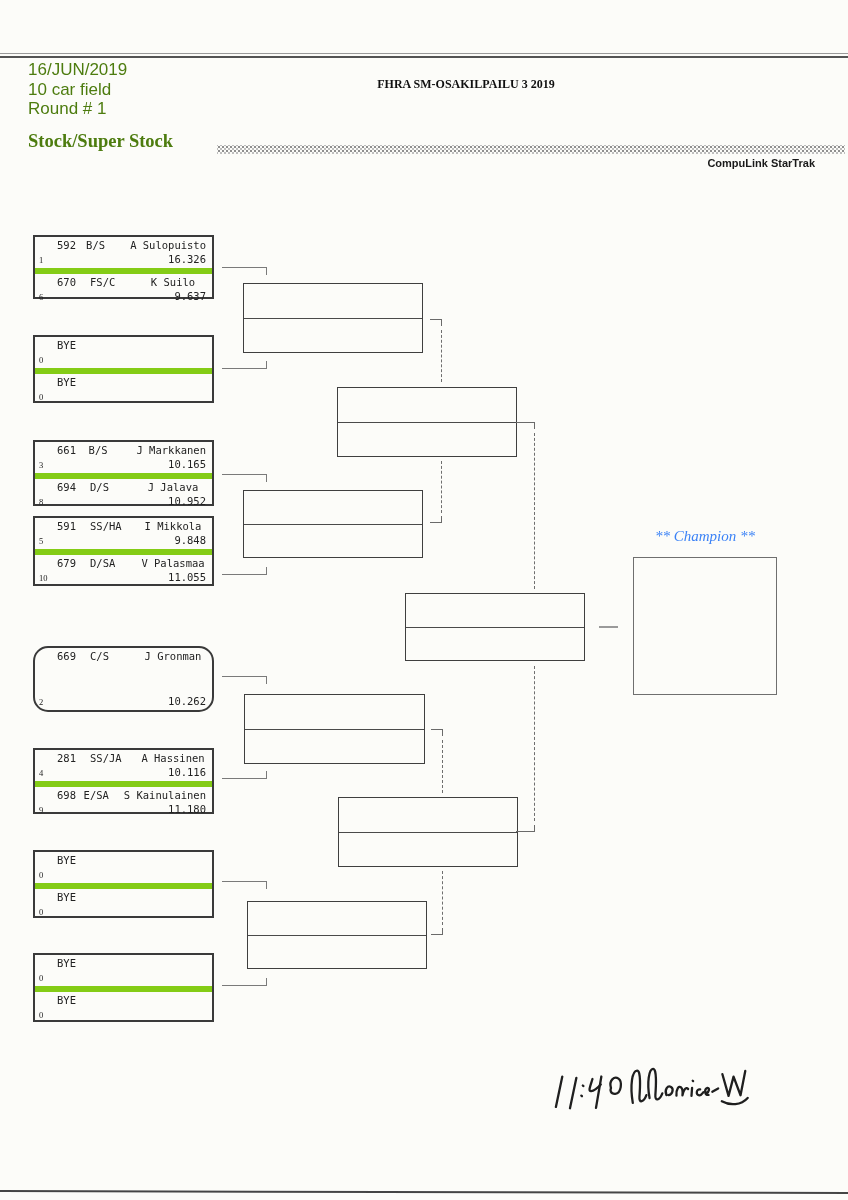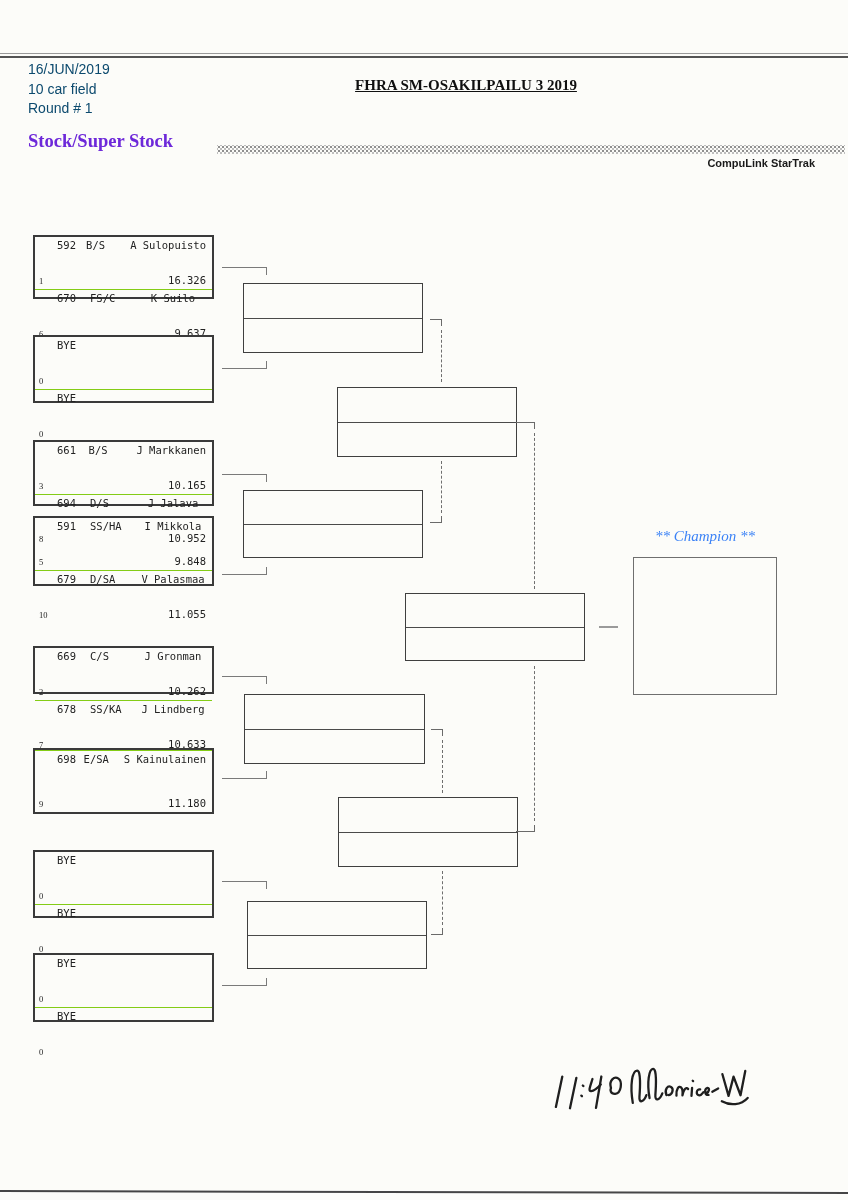--- a/index.html
+++ b/index.html
@@ -3,36 +3,36 @@
 <meta charset="utf-8">
 <style>
   html,body{margin:0;padding:0;background:#e8e8e6;}
   .page{position:relative;width:848px;height:1200px;background:#fcfcf9;overflow:hidden;
         font-family:"Liberation Sans",sans-serif;color:#1c1c1c;}
   
   .scanline-a{position:absolute;left:0;top:53px;width:848px;height:1px;background:#9a9a9a;}
   .scanline-b{position:absolute;left:0;top:56px;width:848px;height:2px;background:#545454;}
   .scanline-bottom{position:absolute;left:0;top:1191px;width:848px;height:2px;background:#454545;transform:rotate(0.12deg);}
   
-  .meta{position:absolute;left:28px;top:60px;font-size:14px;line-height:19.5px;color:#0c4a6e;}
+  .meta{position:absolute;left:28px;top:60px;font-size:17px;line-height:19.5px;color:#4d7c0f;}
   .title{position:absolute;left:86px;top:77px;width:760px;text-align:center;
-         font-family:"Liberation Serif",serif;font-weight:bold;font-size:15px;color:#101010;text-decoration:underline;}
+         font-family:"Liberation Serif",serif;font-weight:bold;font-size:12px;color:#101010;}
   .classhead{position:absolute;left:28px;top:131px;font-family:"Liberation Serif",serif;
-         font-weight:bold;font-size:18.5px;color:#6d28d9;}
+         font-weight:bold;font-size:18.5px;color:#4d7c0f;}
   .dotband{position:absolute;left:217px;top:145px;width:628px;height:9px;
          background-image:radial-gradient(circle,#8f8f8f 0.9px,transparent 1px),
                           radial-gradient(circle,#bdbdbd 0.9px,transparent 1px);
          background-size:4px 4px,4px 4px;background-position:0 0,2px 2px;}
   .brand{position:absolute;right:33px;top:157px;font-size:11px;font-weight:bold;color:#1a1a1a;}
   
   .pair{position:absolute;left:33px;width:181px;border:2px solid #3a3a3a;box-sizing:border-box;
         display:flex;flex-direction:column;background:transparent;}
   .pcell{flex:1;display:flex;flex-direction:column;justify-content:space-between;position:relative;
-        font-family:"DejaVu Sans Mono",monospace;font-size:10.5px;color:#222;gap:21px;}
-  .pcell.second{border-top:1px solid #84cc16;}
+        font-family:"DejaVu Sans Mono",monospace;font-size:10.5px;color:#222;}
+  .pcell.second{border-top:6px solid #84cc16;}
   .l1{display:flex;padding:2px 6px 0 22px;line-height:13px;}
   .car{width:33px;}
   .cls{width:50px;}
   .drv{flex:1;text-align:center;white-space:nowrap;}
   .l2{position:relative;height:16px;line-height:14px;text-align:right;padding-right:6px;}
   .seed{position:absolute;left:4px;bottom:1px;font-family:"Liberation Serif",serif;font-size:8.5px;color:#222;text-align:left;}
   
   .roundbox{position:absolute;border:1.5px solid #3f3f3f;box-sizing:border-box;}
   .roundbox .mid{position:absolute;left:0;right:0;top:50%;border-top:1px solid #4a4a4a;}
   .champbox{position:absolute;left:633px;top:557px;width:144px;height:138px;border:1px solid #6f6f6f;box-sizing:border-box;}
@@ -142,40 +142,40 @@
     <div class="pcell second">
       <div class="l1">
           <span class="car">679</span>
           <span class="cls">D/SA</span>
           <span class="drv">V Palasmaa</span>
         </div>
       <div class="l2"><span class="seed">10</span><span class="et">11.055</span></div>
     </div>
   </div>
 
-  <div class="pair" style="top:646px;height:48px;">
+  <div class="pair" style="top:646px;height:66px;border-radius:15px;">
     <div class="pcell">
       <div class="l1">
           <span class="car">669</span>
           <span class="cls">C/S</span>
           <span class="drv">J Gronman</span>
         </div>
       <div class="l2"><span class="seed">2</span><span class="et">10.262</span></div>
     </div>
-    <div class="pcell second">
-      <div class="l1">
-          <span class="car">678</span>
-          <span class="cls">SS/KA</span>
-          <span class="drv">J Lindberg</span>
-        </div>
-      <div class="l2"><span class="seed">7</span><span class="et">10.633</span></div>
-    </div>
   </div>
 
   <div class="pair" style="top:748px;height:66px;">
+    <div class="pcell">
+      <div class="l1">
+          <span class="car">281</span>
+          <span class="cls">SS/JA</span>
+          <span class="drv">A Hassinen</span>
+        </div>
+      <div class="l2"><span class="seed">4</span><span class="et">10.116</span></div>
+    </div>
     <div class="pcell second">
       <div class="l1">
           <span class="car">698</span>
           <span class="cls">E/SA</span>
           <span class="drv">S Kainulainen</span>
         </div>
       <div class="l2"><span class="seed">9</span><span class="et">11.180</span></div>
     </div>
   </div>
 

